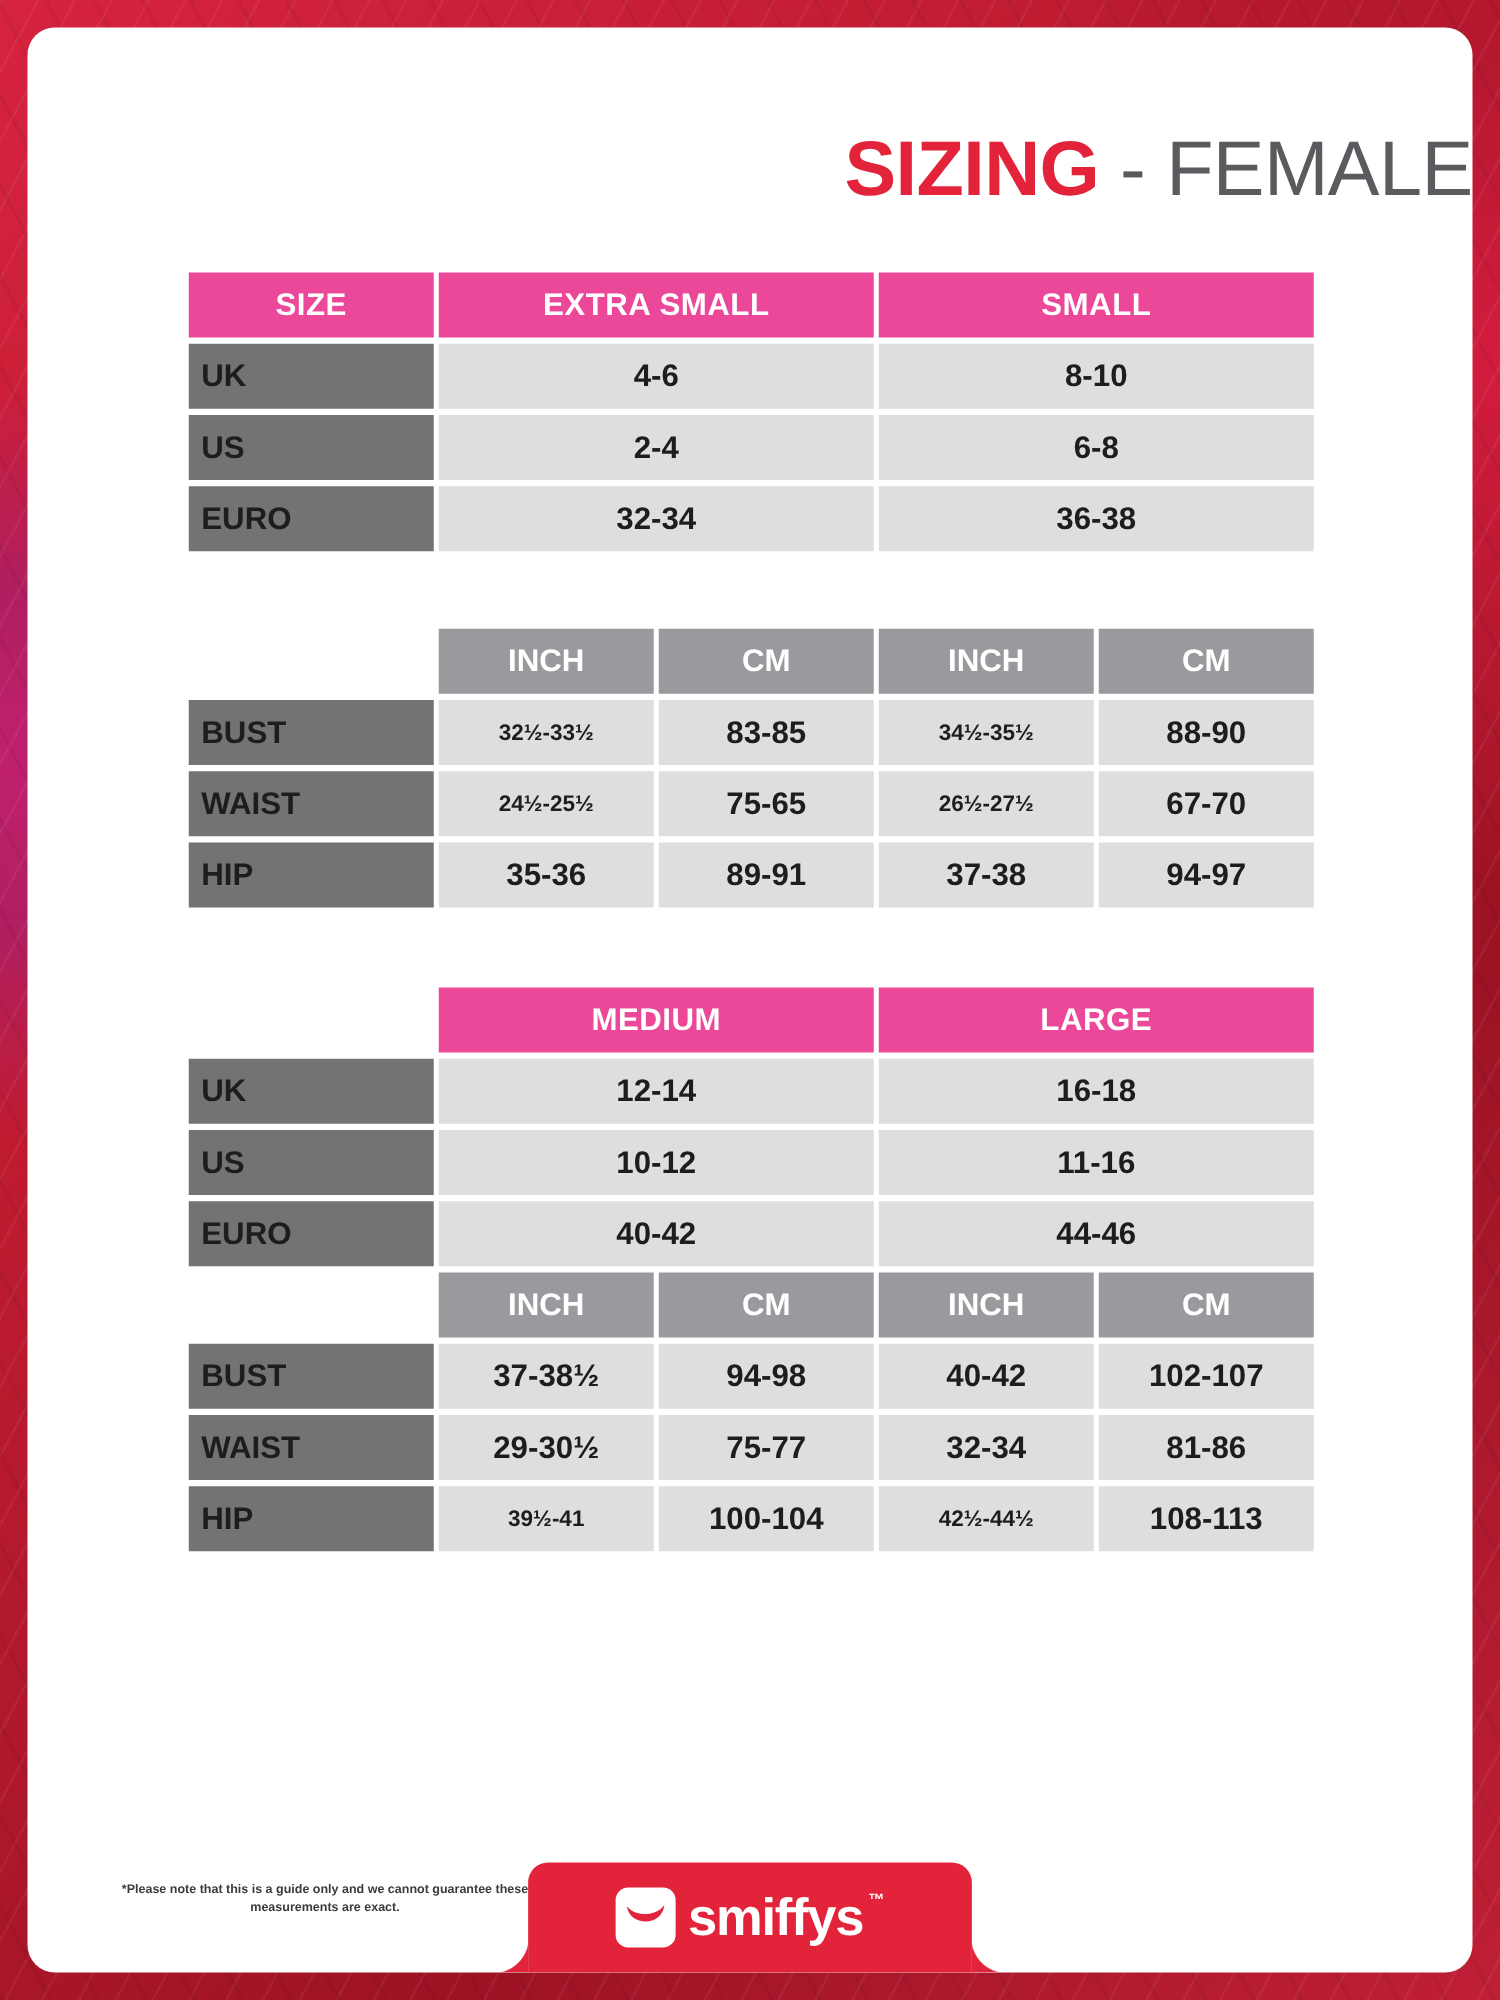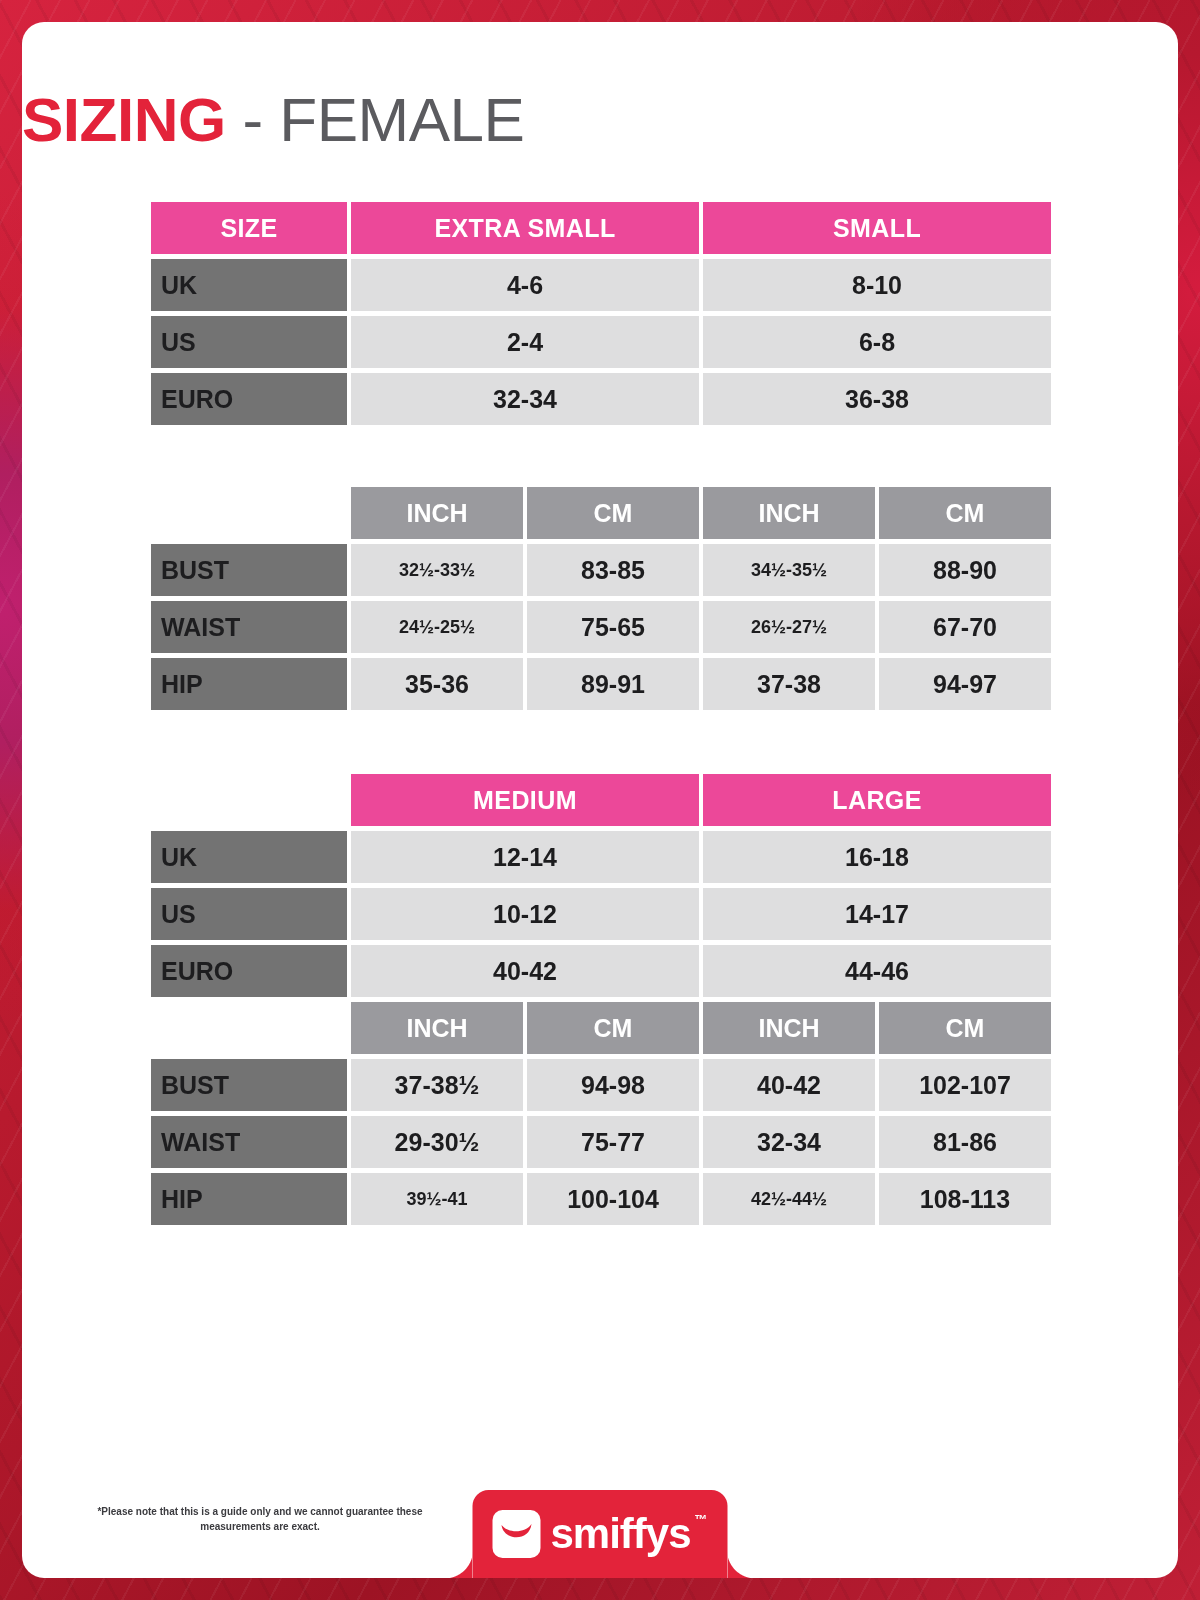--- a/index.html
+++ b/index.html
@@ -28,22 +28,22 @@
   .card {
     position: absolute;
     left: 22px; top: 22px;
     width: 1156px; height: 1556px;
     background: #ffffff;
     border-radius: 22px;
     overflow: hidden;
   }
 
   .title {
-    text-align: left;
-    padding-top: 62px;
+    text-align: right;
+    padding-top: 78px;
     font-size: 62px;
     font-weight: bold;
     letter-spacing: -0.5px;
   }
   .title .red { color: #e3233a; }
   .title .grey { color: #5b5b5f; font-weight: normal; }
 
   .tables { padding: 0 125px; margin-top: 42px; }
 
   table.size-table {
@@ -102,21 +102,21 @@
     font-size: 10px;
     font-weight: bold;
     color: #3b3b3f;
     line-height: 1.45;
   }
   .brand-tab {
     position: absolute;
     left: 50%;
     transform: translateX(-50%);
     bottom: 0;
-    width: 255px; height: 88px;
+    width: 355px; height: 88px;
     background: #e3233a;
     border-radius: 16px 16px 0 0;
     display: flex;
     align-items: center;
     justify-content: center;
     gap: 10px;
   }
   .brand-tab::before, .brand-tab::after {
     content: "";
     position: absolute;
@@ -245,21 +245,21 @@
         <th class="hdr-red" colspan="2">LARGE</th>
       </tr>
       <tr>
         <td class="rowlabel">UK</td>
         <td class="cell" colspan="2">12-14</td>
         <td class="cell" colspan="2">16-18</td>
       </tr>
       <tr>
         <td class="rowlabel">US</td>
         <td class="cell" colspan="2">10-12</td>
-        <td class="cell" colspan="2">14-17</td>
+        <td class="cell" colspan="2">11-16</td>
       </tr>
       <tr>
         <td class="rowlabel">EURO</td>
         <td class="cell" colspan="2">40-42</td>
         <td class="cell" colspan="2">44-46</td>
       </tr>
       <tr>
         <td></td>
         <td class="hdr-grey">INCH</td>
         <td class="hdr-grey">CM</td>

